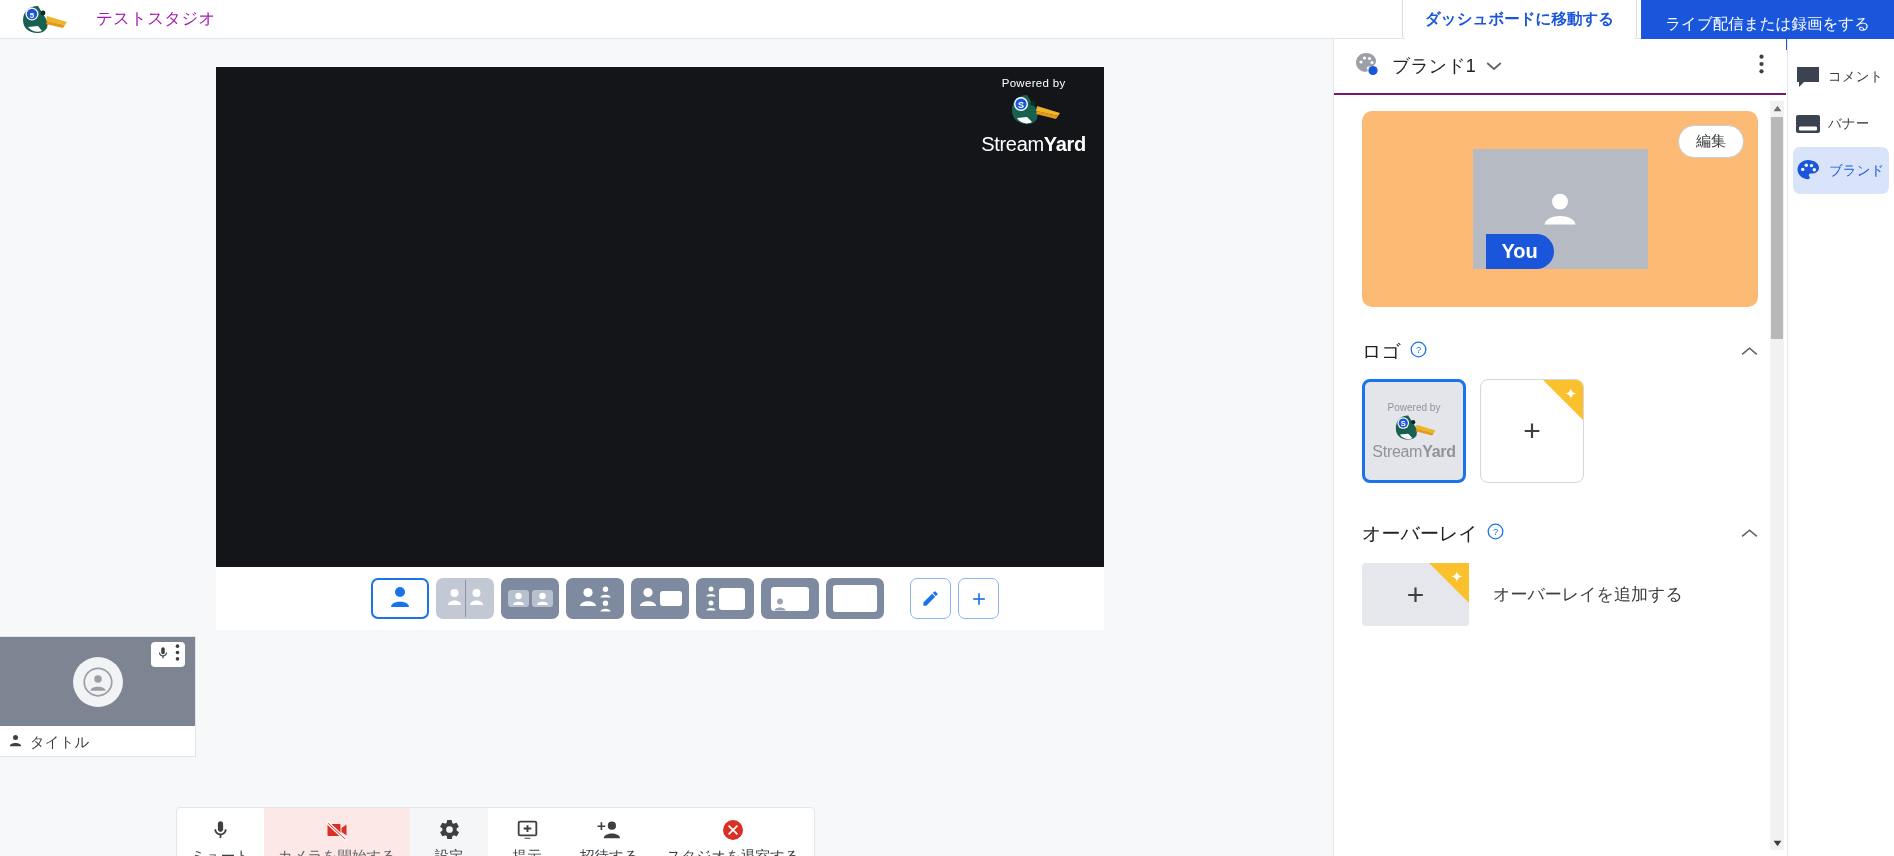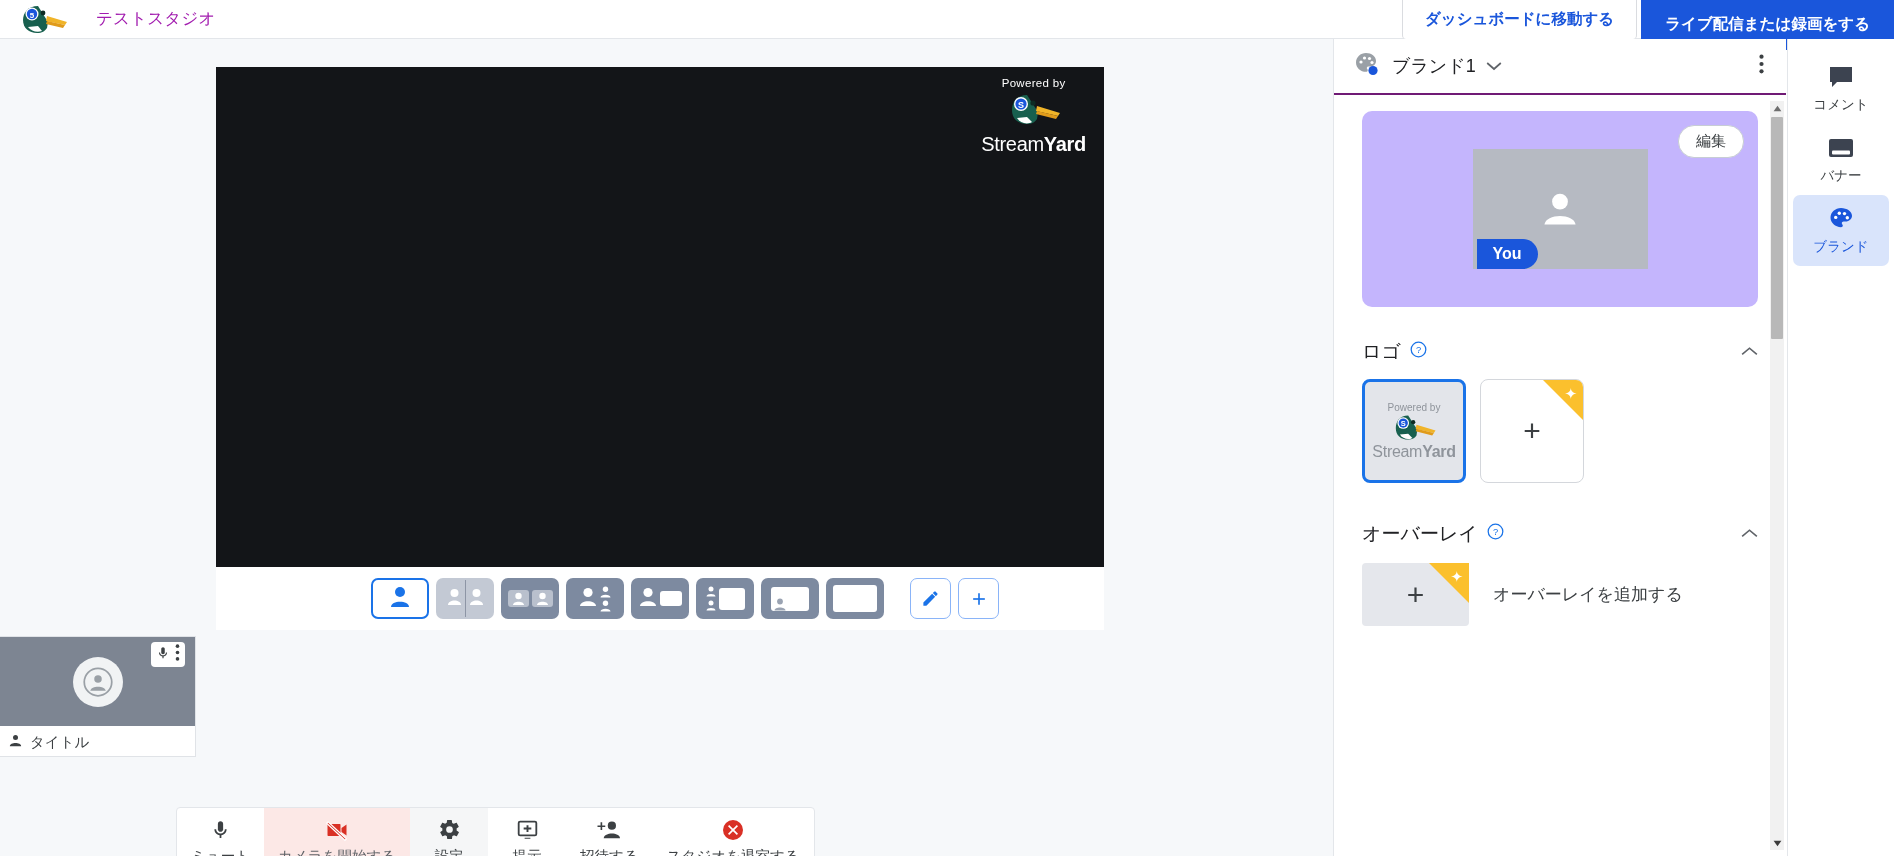--- a/index.html
+++ b/index.html
@@ -25,21 +25,21 @@
   .btn-dashboard {
     display: flex; align-items: center; justify-content: center;
     padding: 0 22px; height: 39px;
     border: 1px solid #dadce0; border-top: none; border-bottom: none;
     background: #ffffff; color: #1a56db; font-weight: bold; font-size: 15.5px;
     border-radius: 0 0 4px 4px; cursor: pointer; white-space: nowrap;
   }
   .btn-golive {
     display: flex; align-items: center; justify-content: center;
     padding: 0 24px; height: 50px; margin-left: 4px;
-    background: #1a56db; color: #fff; font-weight: bold; font-size: 15.5px;
+    background: #1a56db; color: #fff; font-weight: normal; font-size: 15.5px;
     border: none; border-radius: 0 0 4px 4px; cursor: pointer; white-space: nowrap;
   }
 
   
   .stage {
     position: absolute; top: 39px; left: 0;
     width: 1345px; height: 817px; background: #f6f8fa;
   }
   .video-wrap {
     position: absolute; left: 216px; top: 28px;
@@ -142,35 +142,35 @@
   .panel-body {
     position: relative; height: 761px; overflow: hidden; padding: 0 28px;
   }
   .sec-title {
     font-size: 19px; color: #202124; display: flex; align-items: center; gap: 9px;
   }
   .sec-row { display: flex; align-items: center; justify-content: space-between; }
 
   .preview-title { margin-top: 26px; }
   .preview-box {
-    margin-top: 16px; height: 196px; background: #c4b5fd; border-radius: 10px;
+    margin-top: 16px; height: 196px; background: #fdba74; border-radius: 10px;
     position: relative; display: flex; align-items: center; justify-content: center;
   }
   .preview-edit {
     position: absolute; right: 14px; top: 14px;
     padding: 6px 17px; border: 1px solid #c7cdd4; border-radius: 16px;
     background: #ffffff; font-size: 15px; color: #3c4043; cursor: pointer;
   }
   .preview-cam {
     width: 175px; height: 120px; background: #b6bac2;
     position: relative; display: flex; align-items: center; justify-content: center;
   }
   .you-badge {
-    position: absolute; left: 4px; bottom: 0;
-    background: #1a56db; color: #fff; font-weight: bold; font-size: 16px;
+    position: absolute; left: 13px; bottom: 0;
+    background: #1a56db; color: #fff; font-weight: bold; font-size: 20px;
     padding: 6px 16px; border-radius: 0 18px 18px 0;
   }
 
   .logo-sec { margin-top: 32px; }
   .tiles-row { display: flex; gap: 14px; margin-top: 14px; }
   .logo-tile {
     width: 104px; height: 104px; border-radius: 8px; cursor: pointer;
     display: flex; align-items: center; justify-content: center;
     position: relative; overflow: hidden;
   }
@@ -233,21 +233,21 @@
   }
 
   
   .rail {
     position: absolute; top: 39px; left: 1787px; width: 107px; height: 817px;
     background: #ffffff; border-left: 1px solid #e3e6ea;
     padding-top: 14px; display: flex; flex-direction: column; align-items: center;
   }
   .rail-item {
     width: 96px; padding: 11px 2px 10px; border-radius: 7px;
-    display: flex; flex-direction: column; align-items: center; gap: 7px;
+    display: flex; flex-direction: row; align-items: center; gap: 7px;
     cursor: pointer; font-size: 13.5px; color: #3c4043; text-align: center; line-height: 1.25;
   }
   .rail-item.active { background: #d9e4fb; color: #1a56db; }
   .rail-ico { height: 26px; display: flex; align-items: center; }
 </style>
 </head>
 <body>
 
 <div id="app">
 

